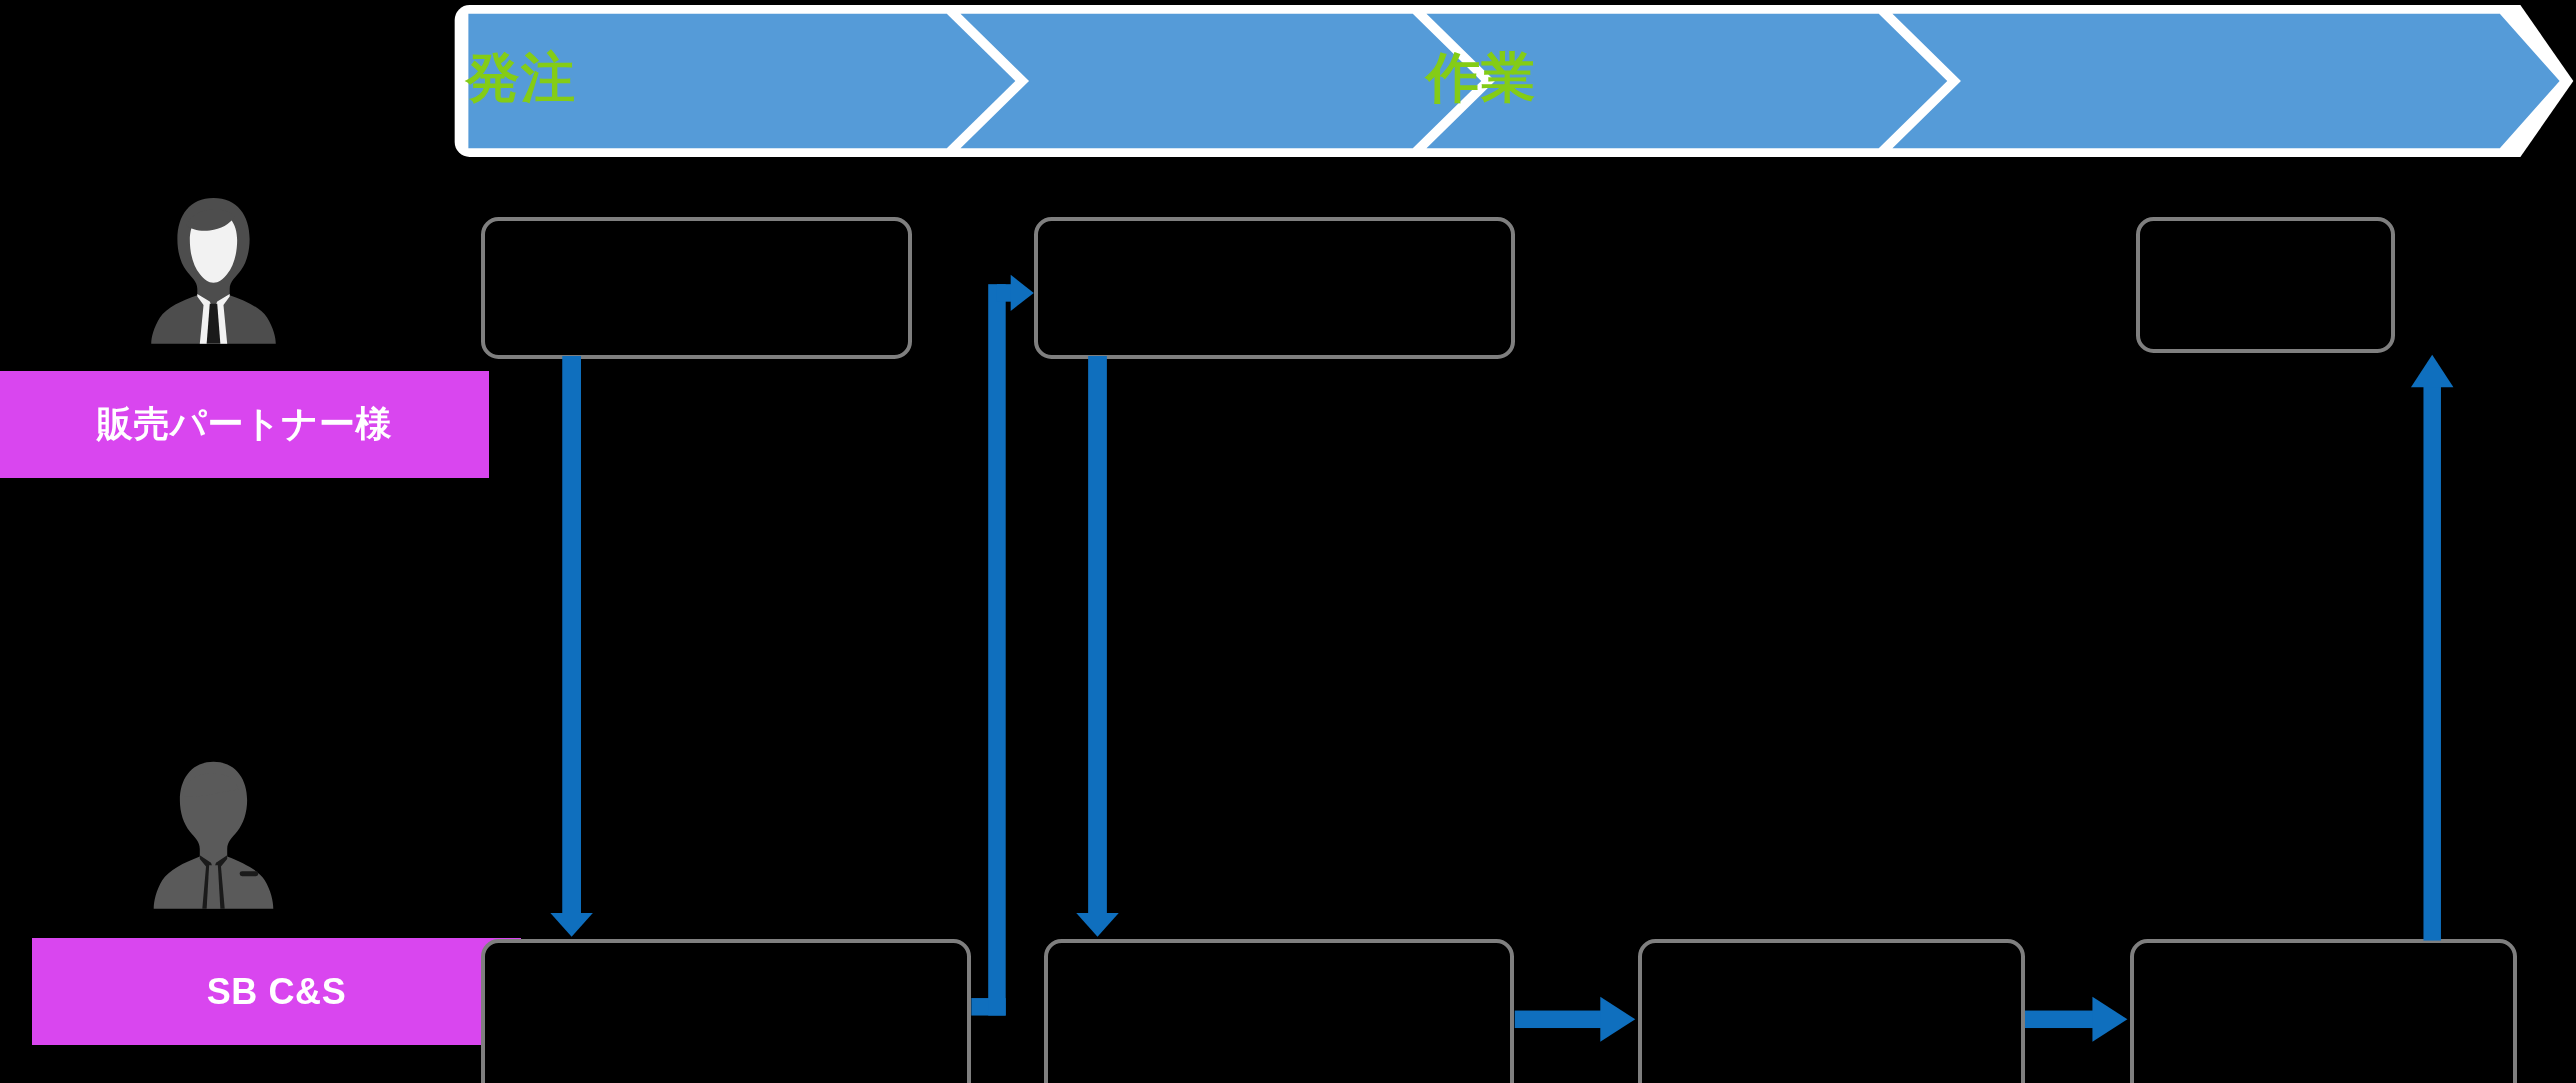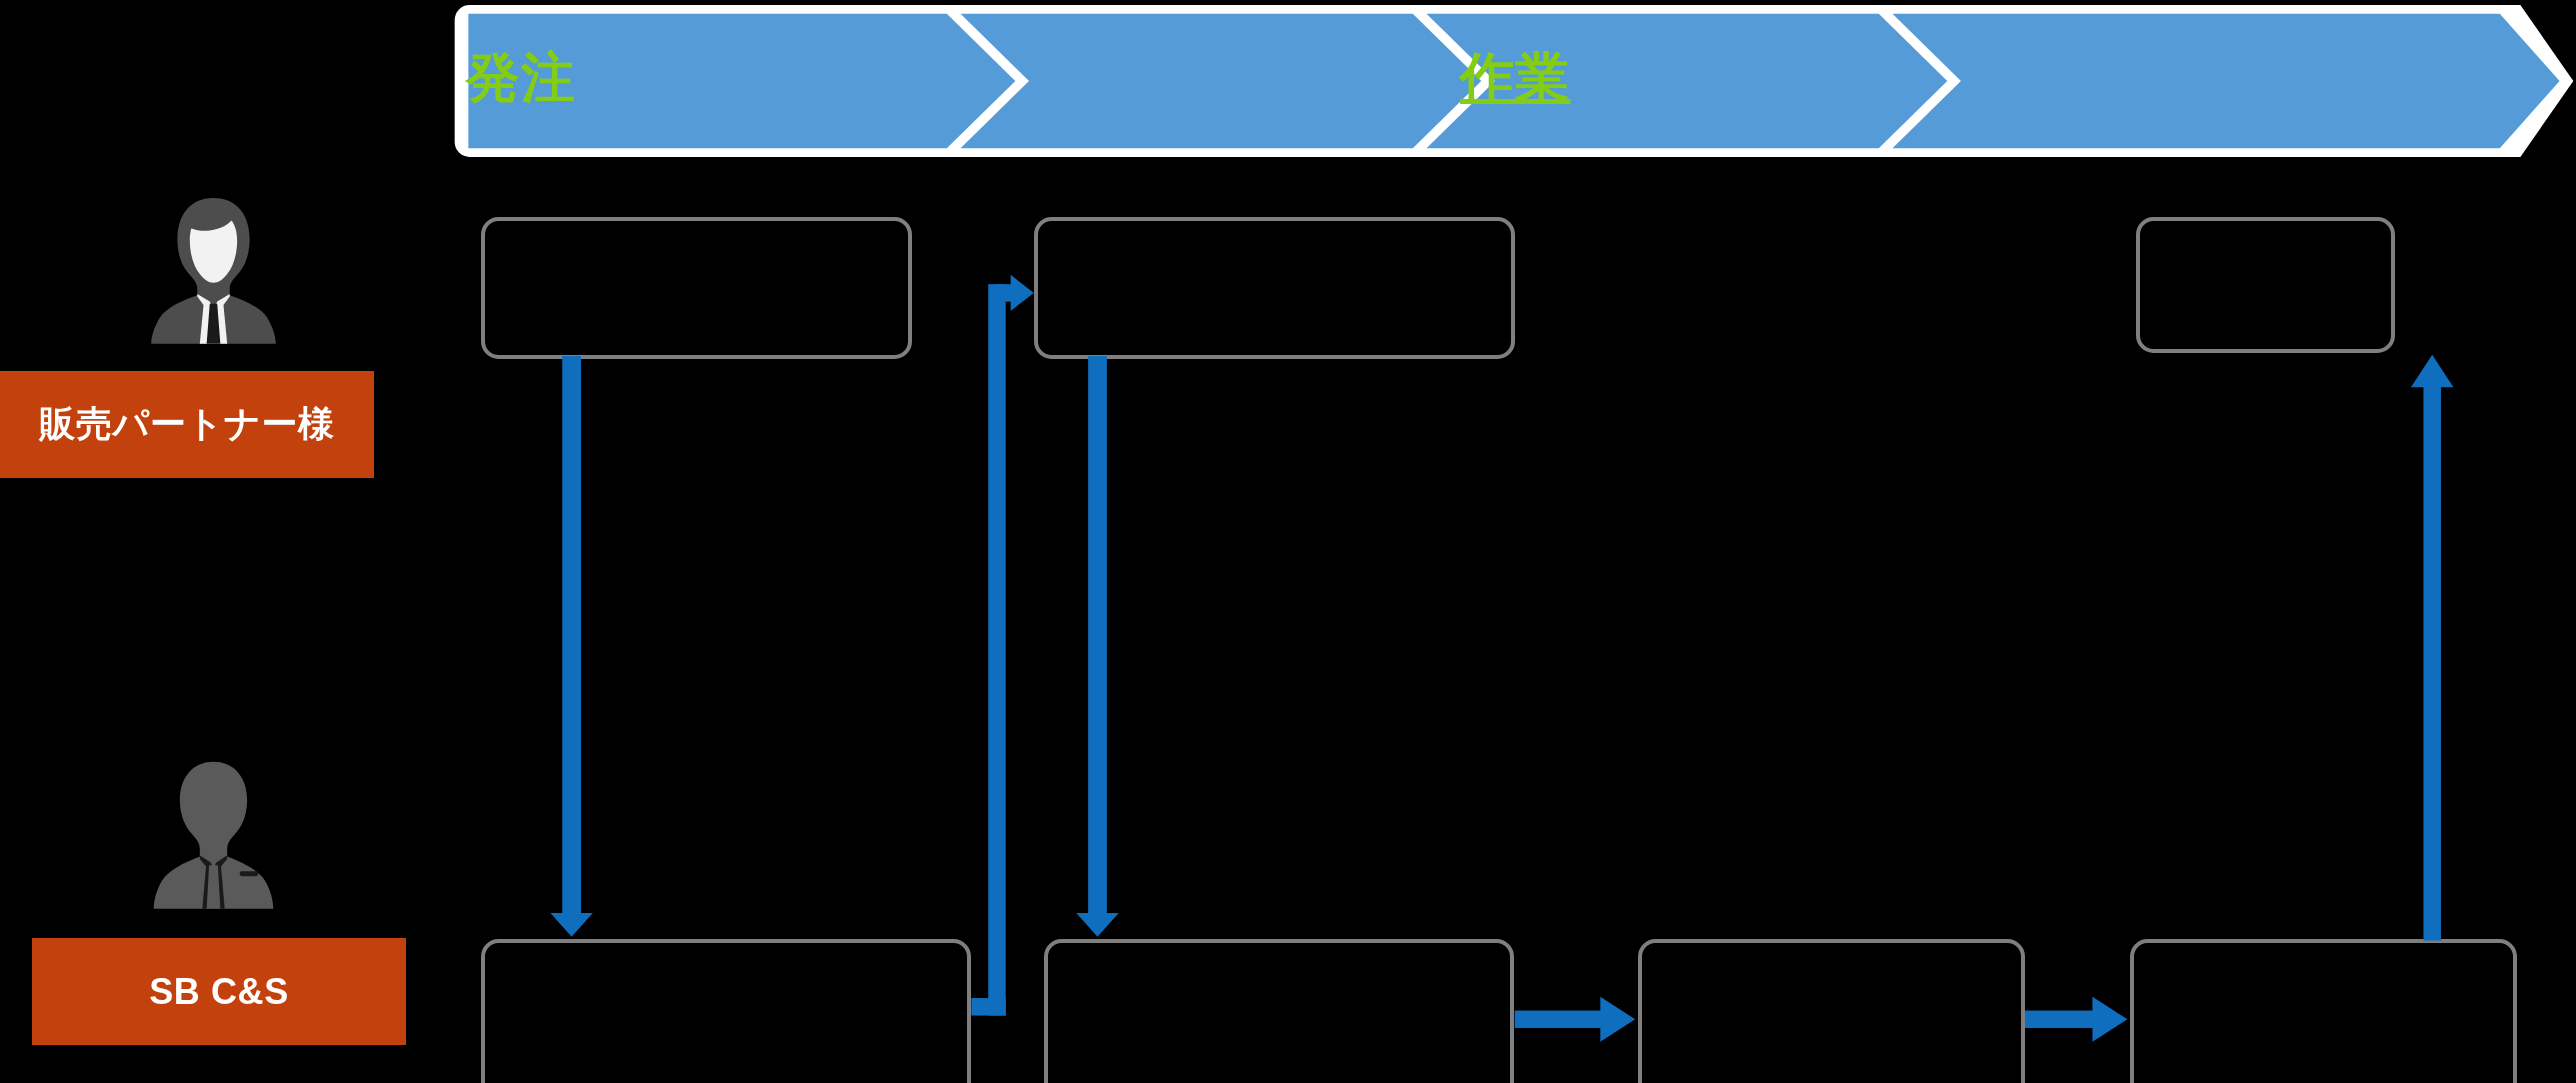--- a/index.html
+++ b/index.html
@@ -40,23 +40,23 @@
     font-weight: bold;
     letter-spacing: 1.2px;
     white-space: nowrap;
     pointer-events: none;
   }
 
   
   .lane-label {
     position: absolute;
     left: 0px;
-    width: 374px;
+    width: 489px;
     height: 107px;
-    background: #c2410c;
+    background: #d946ef;
     color: #ffffff;
     font-size: 36px;
     font-weight: bold;
     display: flex;
     align-items: center;
     justify-content: center;
     letter-spacing: 0.6px;
     white-space: nowrap;
     box-sizing: border-box;
   }
@@ -113,21 +113,21 @@
       <g>
         <path d="M 1560,14 L 2286,14 L 2396,122 L 2286,230 L 1560,230 L 1670,122 Z" fill="#559BD8"></path>
       </g>
 
       <g>
         <path d="M 2308,14 L 3283,14 L 3379,122 L 3283,230 L 2308,230 L 2418,122 Z" fill="#559BD8"></path>
       </g>
     </svg>
 
     <div class="stage-label" style="left:13.7px;  width:548px;">発注</div>
-    <div class="stage-label" style="left:1008px; width:522px;text-decoration:underline;">作業</div>
+    <div class="stage-label" style="left:974px; width:522px;">作業</div>
   </div>
 
   <div class="avatar partner">
     <svg viewBox="0 0 220 240" xmlns="http://www.w3.org/2000/svg">
       <path d="M110 6 C 72 6 52 34 52 72 C 52 92 57 110 66 122 C 74 133 84 140 84 152 L 84 162 C 60 170 34 182 24 198 C 14 214 10 230 10 240 L 210 240 C 210 230 206 214 196 198 C 186 182 160 170 136 162 L 136 152 C 136 140 146 133 154 122 C 163 110 168 92 168 72 C 168 34 148 6 110 6 Z" fill="#4D4D4D"></path>
       <path d="M110 28 C 86 28 72 46 72 74 C 72 96 78 116 88 128 C 95 137 102 142 110 142 C 118 142 125 137 132 128 C 142 116 148 96 148 74 C 148 46 134 28 110 28 Z" fill="#F2F2F2"></path>
       <path d="M66 50 C 74 34 90 24 112 24 C 126 24 136 28 144 36 C 136 48 122 56 104 58 C 88 60 74 56 66 50 Z" fill="#4D4D4D"></path>
       <path d="M84 160 L 104 172 L 110 186 L 116 172 L 136 160 L 136 164 L 126 178 L 132 240 L 88 240 L 94 178 L 84 164 Z" fill="#F2F2F2"></path>
       <path d="M104 176 L 116 176 L 121 240 L 99 240 Z" fill="#1A1A1A"></path>
     </svg>

